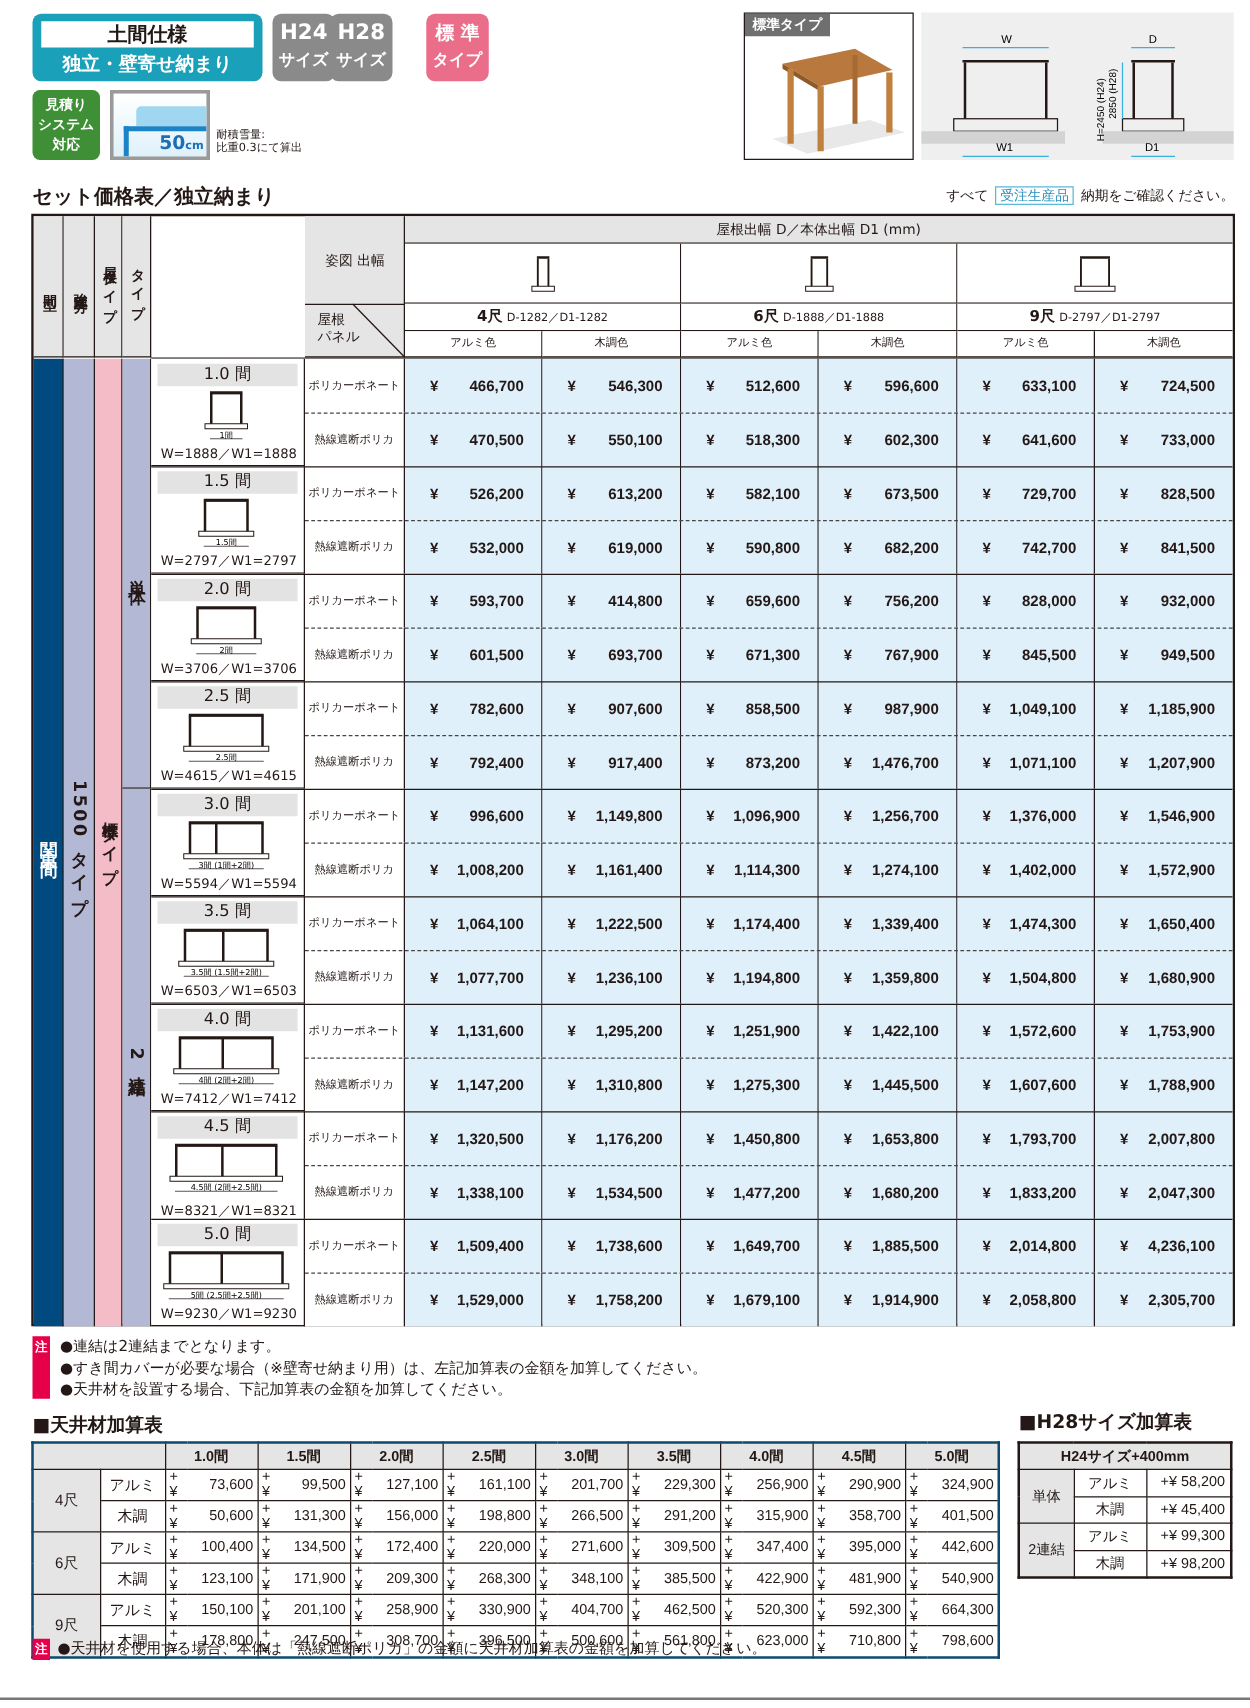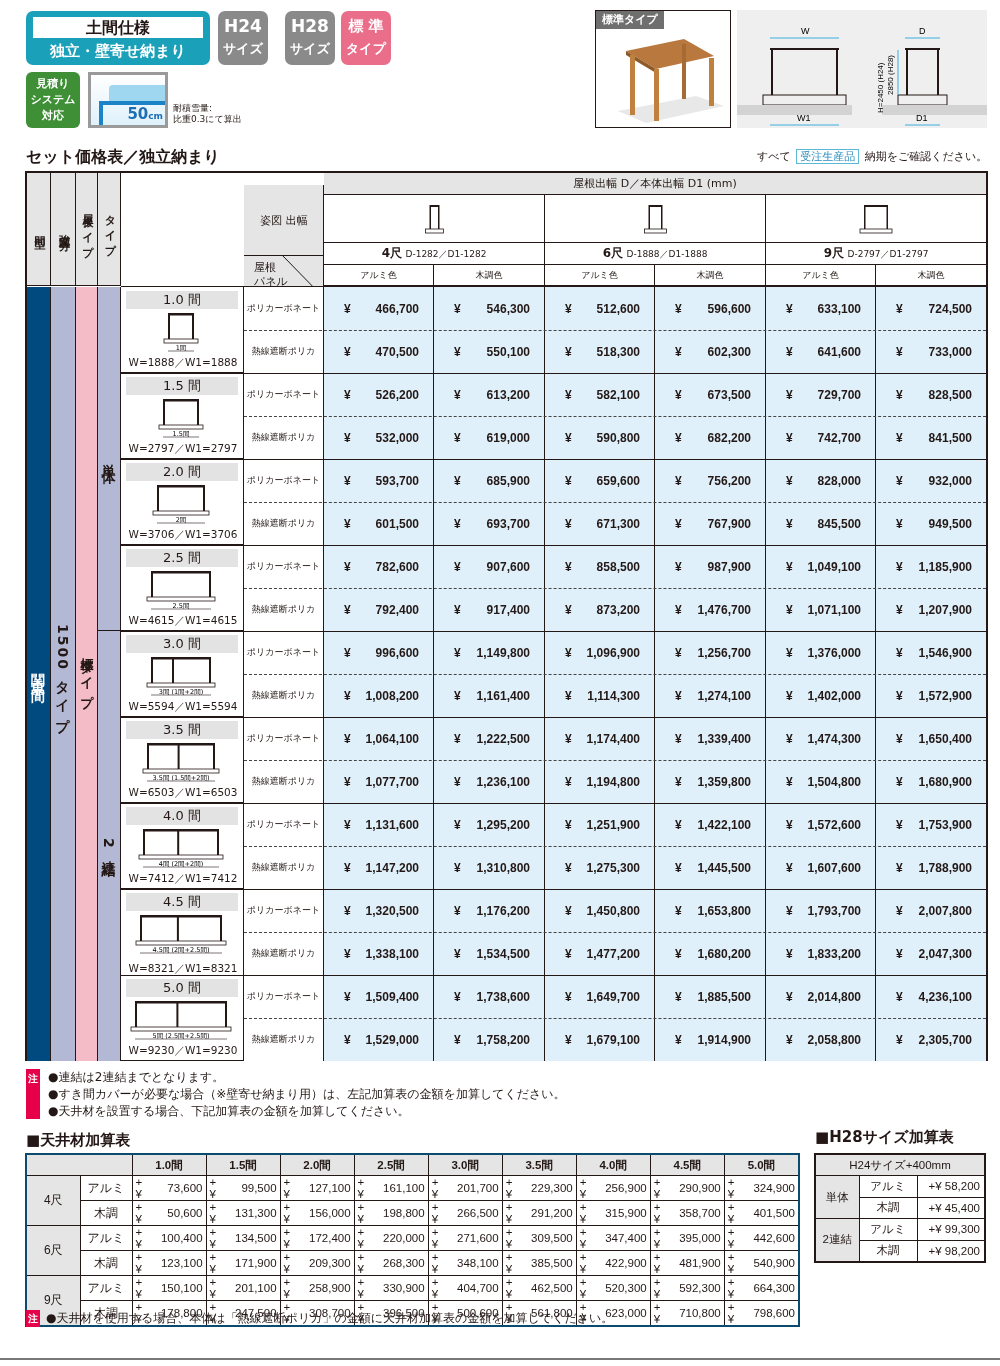--- a/index.html
+++ b/index.html
@@ -69,21 +69,21 @@
 <body>
 
 <div class="abs badge-main">
   <div class="top">土間仕様</div>
   <div class="bot">独立・壁寄せ納まり</div>
 </div>
 <div class="abs badge-gray" style="left:218px">
   <div class="l1">H24</div>
   <div class="l2">サイズ</div>
 </div>
-<div class="abs badge-gray" style="left:285px">
+<div class="abs badge-gray" style="left:264px">
   <div class="l1">H28</div>
   <div class="l2">サイズ</div>
 </div>
 <div class="abs badge-pink">
   <div class="l1">標 準</div>
   <div class="l2">タイプ</div>
 </div>
 <div class="abs badge-green">
   <div>見積り</div>
   <div>システム</div>
@@ -154,21 +154,21 @@
     </div>
   <div class="hdr vcell" style="left:24px;top:0;width:25px;height:113px">
       <span class="vt">強度区分</span>
     </div>
   <div class="hdr vcell" style="left:49px;top:0;width:22px;height:113px">
       <span class="vt">屋根タイプ</span>
     </div>
   <div class="hdr vcell" style="left:71px;top:0;width:23px;height:113px">
       <span class="vt">タイプ</span>
     </div>
-  <div class="hdr" style="left:217px;top:12px;width:80px;height:113px;background:#e5e5e5">
+  <div class="hdr" style="left:217px;top:0;width:80px;height:113px;background:#e5e5e5">
     <div style="position:absolute;top:28px;width:80px;text-align:center">姿図 出幅</div>
     <div style="position:absolute;left:0;top:70px;width:80px;border-top:1px solid #231815"></div>
     <svg style="position:absolute;left:0;top:70px" width="80" height="43">
         <line x1="38" y1="0" x2="80" y2="43" stroke="#231815"></line>
       </svg>
     <div style="position:absolute;left:10px;top:76px;text-align:left;line-height:14px">
         <div>屋根</div>
         <div>パネル</div>
       </div>
   </div>
@@ -364,21 +364,21 @@
         </svg>
       <div class="wv">W=3706／W1=3706</div>
       </div>
       <div class="panel" style="top:286px;height:43px">ポリカーボネート</div>
       <div class="price" style="left:297px;top:286px;width:110px;">
         <span class="yen">¥</span>
         <span>593,700</span>
       </div>
       <div class="price" style="left:407px;top:286px;width:111px;">
         <span class="yen">¥</span>
-        <span>685,900</span>
+        <span>414,800</span>
       </div>
       <div class="price" style="left:518px;top:286px;width:110px;">
         <span class="yen">¥</span>
         <span>659,600</span>
       </div>
       <div class="price" style="left:628px;top:286px;width:111px;">
         <span class="yen">¥</span>
         <span>756,200</span>
       </div>
       <div class="price" style="left:739px;top:286px;width:110px;">
@@ -961,21 +961,21 @@
         <td class="p">+¥</td>
         <td class="v">798,600</td>
       </tr>
     </tbody>
   </table>
 
 <div class="abs st-title" style="left:815px;top:1128px">■H28サイズ加算表</div>
 <table class="abs sub h28" id="h28">
     <tbody>
       <tr>
-        <th colspan="3" style="font-weight:normal">H24サイズ+400mm</th>
+        <th colspan="3" style="font-weight:bold">H24サイズ+400mm</th>
       </tr>
       <tr>
         <td rowspan="2" style="background:#e5e5e5;width:44px">単体</td>
         <td style="width:58px">アルミ</td>
         <td style="text-align:right;padding-right:4px"><span>+¥</span> <span>58,200</span></td>
       </tr>
       <tr>
         <td style="width:58px">木調</td>
         <td style="text-align:right;padding-right:4px"><span>+¥</span> <span>45,400</span></td>
       </tr>

